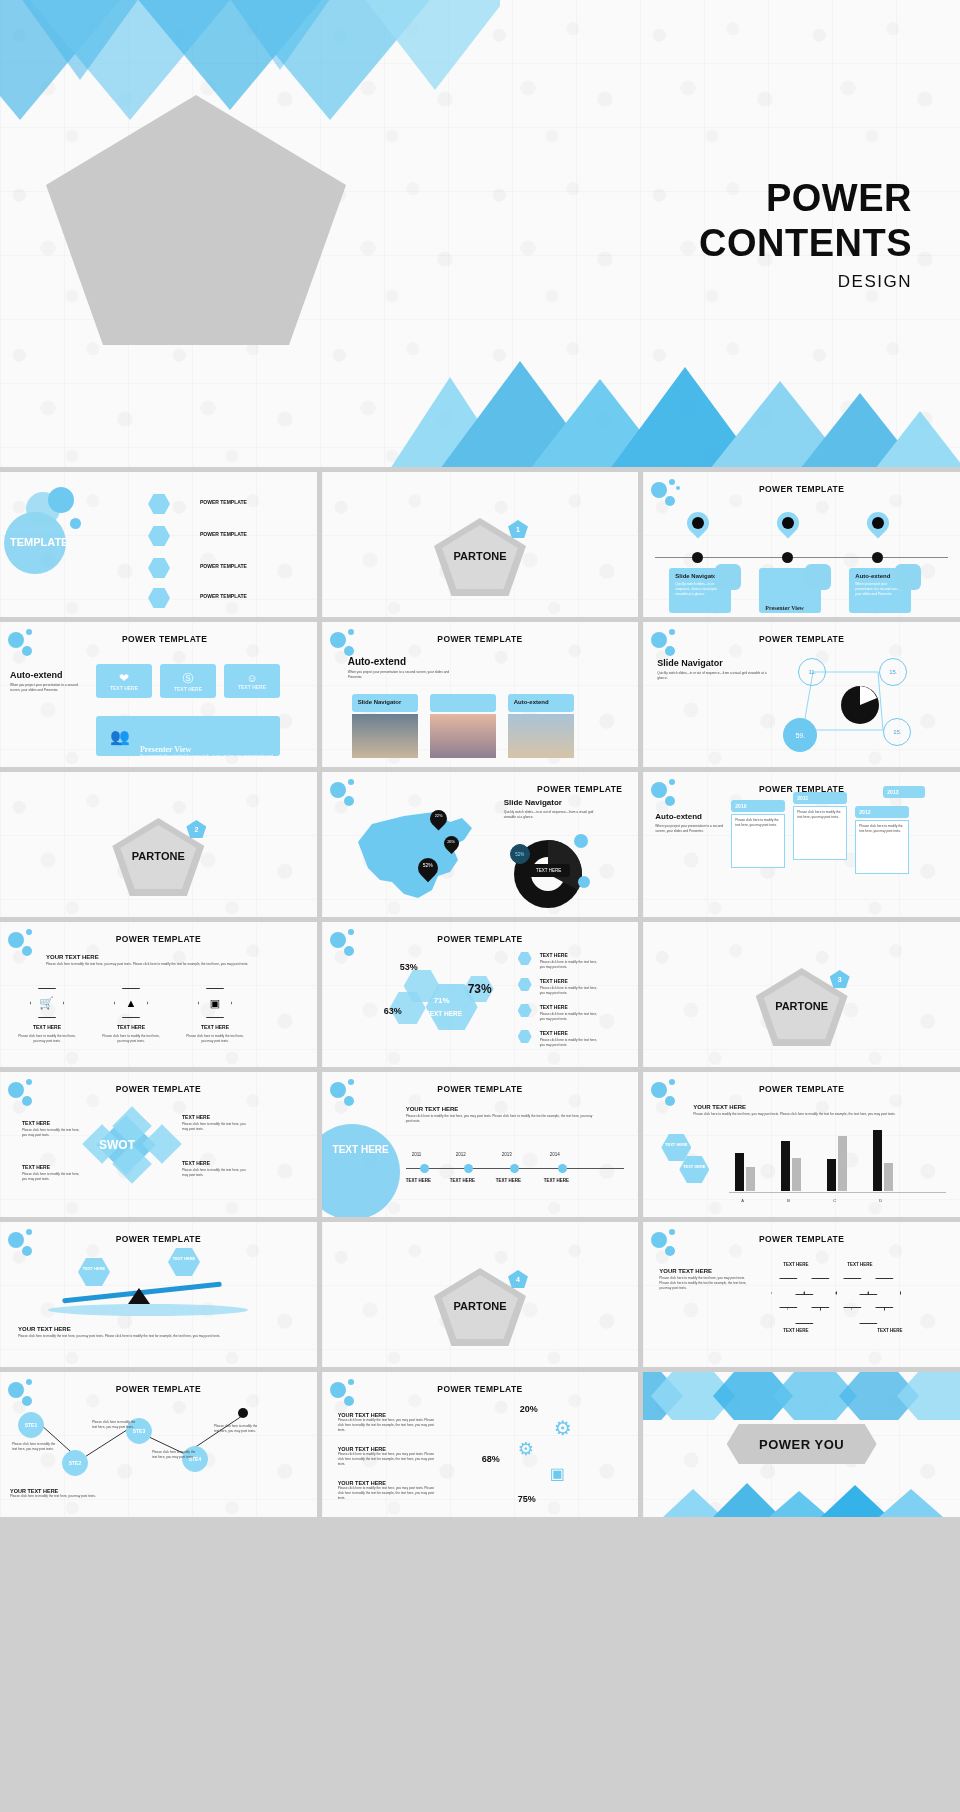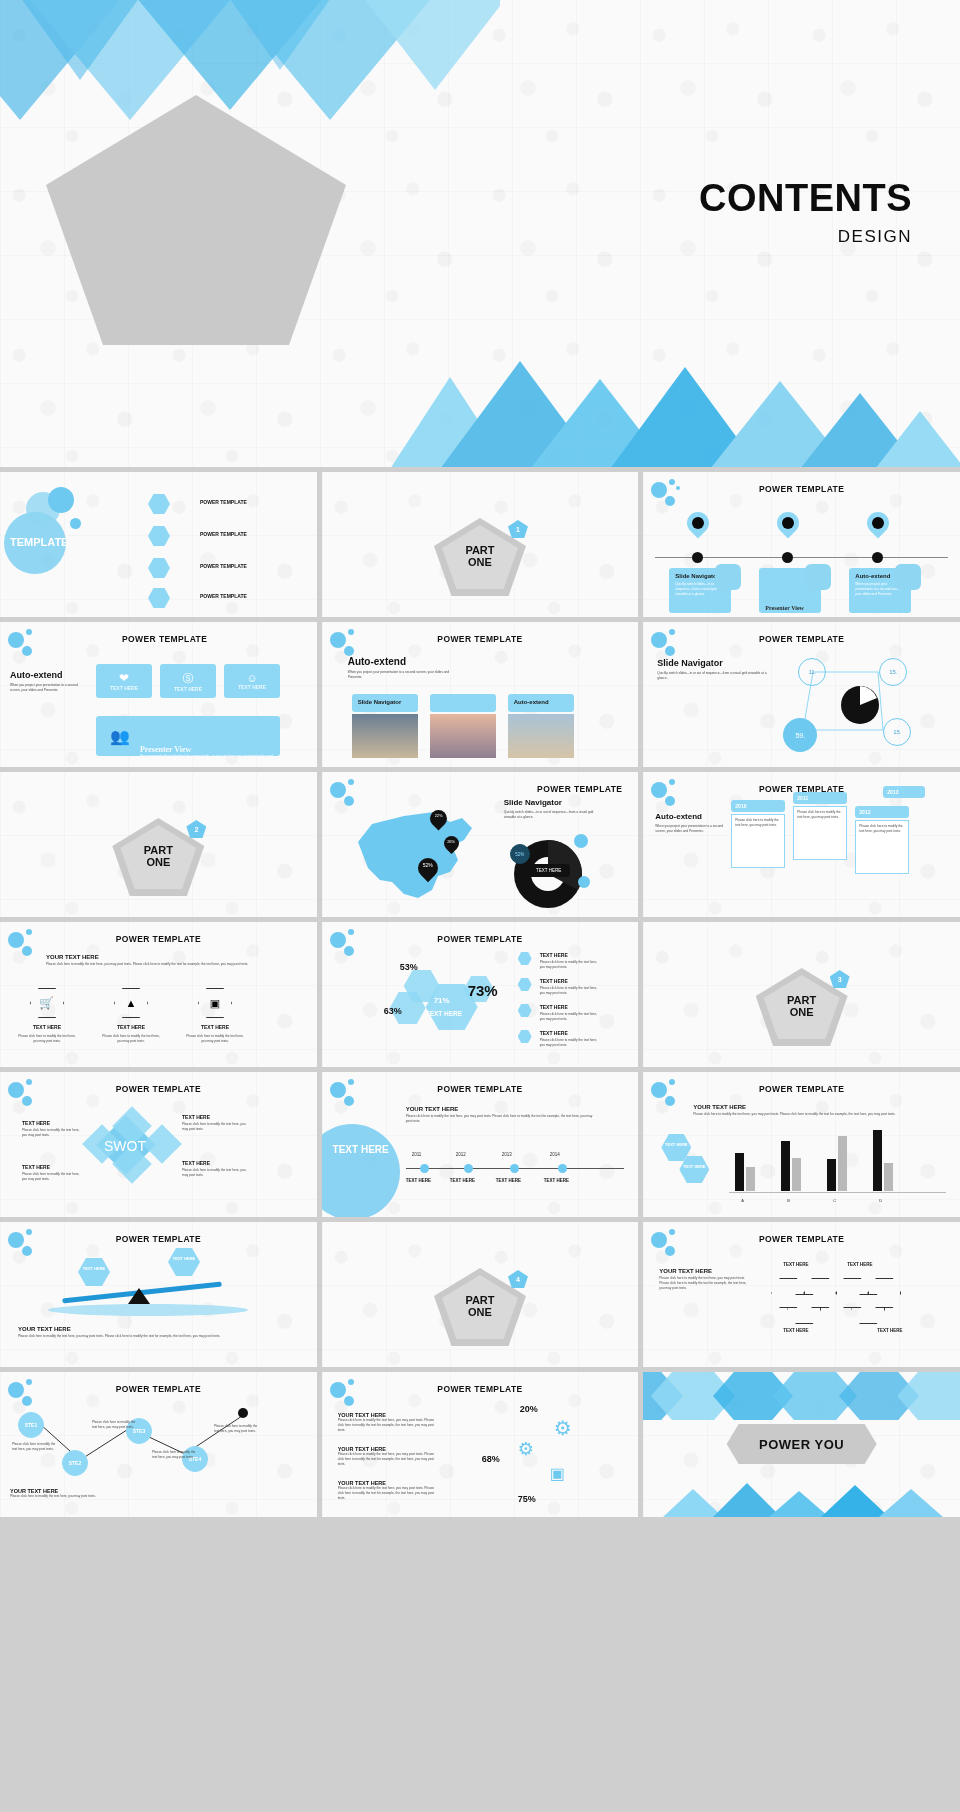--- a/index.html
+++ b/index.html
@@ -66,21 +66,21 @@
   .lbl{ font-size:5px; font-weight:bold; color:#111;}
   .lbl.w{color:#fff;}
 
   
   .part-pent{ position:absolute; left:50%; top:46px; transform:translateX(-50%); width:92px;height:78px;}
   .part-pent .po{ width:92px;height:78px;background:#c9c9c9;
      clip-path:polygon(50% 0%,100% 36%,81% 100%,19% 100%,0% 36%);
      filter:drop-shadow(2px 2px 3px rgba(0,0,0,.2));}
   .part-pent .pi{ position:absolute;left:8px;top:7px;width:76px;height:64px;background:#d9d9d9;
      clip-path:polygon(50% 0%,100% 36%,81% 100%,19% 100%,0% 36%);
-     display:flex;flex-direction:column;align-items:center;justify-content:center;}
+     display:flex;align-items:center;justify-content:center;}
   .part-pent .pt{ font-size:11px;font-weight:bold;color:#111;line-height:1.08;text-align:center;}
   .part-num{ position:absolute; right:-2px; top:2px; width:20px;height:18px;background:#6ec9f0;
      clip-path:polygon(50% 0%,100% 36%,81% 100%,19% 100%,0% 36%);
      display:flex;align-items:center;justify-content:center;font-size:7px;font-weight:bold;color:#fff;}
 
   
   .sbox{ position:absolute; background:#8fd8f5; border-radius:3px; padding:5px 6px; overflow:hidden;}
   .sbox .h{ font-size:6px; font-weight:bold; color:#1a1a1a; line-height:1.15;}
   .sbox .h.serif{ font-family:"Liberation Serif", serif; color:#2b2b2b;margin-top:32px;}
   .pin{ position:absolute; width:22px;height:28px;}
@@ -126,20 +126,21 @@
         <polygon points="470,110 530,34 590,110" fill="#4cb8e8"></polygon>
         <polygon points="545,110 590,52 635,110" fill="#8ed8f5"></polygon>
       </g>
     </svg>
 
     <div class="hero-pent">
       <div class="pent-outer"></div>
     </div>
 
     <div class="hero-right">
+      <div class="hero-title">POWER</div>
       <div class="hero-title">CONTENTS</div>
       <div class="hero-design">DESIGN</div>
     </div>
   </div>
 
   <div class="grid">
 
     <div class="thumb">
       <div class="puzzle-bg"></div>
       <div class="bub" style="left:4px;top:40px;width:62px;height:62px;opacity:.75"></div>
@@ -427,21 +428,21 @@
         <div class="bub b4"></div>
       </div>
       <div class="t-title" style="top:12px">POWER TEMPLATE</div>
       <div class="hexi" style="left:82px;top:48px;width:36px;height:32px;opacity:.85"></div>
       <div class="hexi" style="left:68px;top:70px;width:36px;height:32px;opacity:.85"></div>
       <div class="hexi" style="left:104px;top:62px;width:52px;height:46px;opacity:.9"></div>
       <div class="hexi" style="left:142px;top:54px;width:30px;height:26px;opacity:.85"></div>
       <div style="position:absolute;left:78px;top:40px;font-size:9px;font-weight:bold;color:#111">53%</div>
       <div style="position:absolute;left:62px;top:84px;font-size:9px;font-weight:bold;color:#111">63%</div>
       <div style="position:absolute;left:112px;top:74px;font-size:8px;font-weight:bold;color:#fff">71%</div>
-      <div style="position:absolute;left:146px;top:60px;font-size:15px;font-weight:bold;color:#111">73%</div>
+      <div style="position:absolute;left:146px;top:60px;font-size:12px;font-weight:bold;color:#111">73%</div>
       <div class="lbl w" style="position:absolute;left:104px;top:88px;font-size:6.5px">TEXT HERE</div>
       <div class="hexi" style="left:196px;top:30px;width:14px;height:13px"></div>
       <div class="hexi" style="left:196px;top:56px;width:14px;height:13px"></div>
       <div class="hexi" style="left:196px;top:82px;width:14px;height:13px"></div>
       <div class="hexi" style="left:196px;top:108px;width:14px;height:13px"></div>
       <div class="lbl" style="position:absolute;left:218px;top:30px">TEXT HERE</div>
       <div class="tiny" style="position:absolute;left:218px;top:38px;width:62px">Please click here to modify the text here, you may post texts.</div>
       <div class="lbl" style="position:absolute;left:218px;top:56px">TEXT HERE</div>
       <div class="tiny" style="position:absolute;left:218px;top:64px;width:62px">Please click here to modify the text here, you may post texts.</div>
       <div class="lbl" style="position:absolute;left:218px;top:82px">TEXT HERE</div>
@@ -468,21 +469,21 @@
         <div class="bub b1"></div>
         <div class="bub b2"></div>
         <div class="bub b4"></div>
       </div>
       <div class="t-title" style="top:12px">POWER TEMPLATE</div>
       <div style="position:absolute;left:105px;top:52px;width:42px;height:42px;background:#6ec9f0;transform:rotate(45deg);opacity:.9"></div>
       <div style="position:absolute;left:118px;top:40px;width:28px;height:28px;background:#8fd8f5;transform:rotate(45deg);opacity:.85"></div>
       <div style="position:absolute;left:118px;top:78px;width:28px;height:28px;background:#8fd8f5;transform:rotate(45deg);opacity:.85"></div>
       <div style="position:absolute;left:88px;top:58px;width:28px;height:28px;background:#8fd8f5;transform:rotate(45deg);opacity:.85"></div>
       <div style="position:absolute;left:148px;top:58px;width:28px;height:28px;background:#8fd8f5;transform:rotate(45deg);opacity:.85"></div>
-      <div style="position:absolute;left:100px;top:66px;width:50px;text-align:center;font-size:14px;font-weight:normal;color:#fff">SWOT</div>
+      <div style="position:absolute;left:92px;top:66px;width:50px;text-align:center;font-size:12px;font-weight:bold;color:#fff">SWOT</div>
       <div class="lbl" style="position:absolute;left:182px;top:42px">TEXT HERE</div>
       <div class="tiny" style="position:absolute;left:182px;top:50px;width:70px">Please click here to modify the text here, you may post texts.</div>
       <div class="lbl" style="position:absolute;left:182px;top:88px">TEXT HERE</div>
       <div class="tiny" style="position:absolute;left:182px;top:96px;width:70px">Please click here to modify the text here, you may post texts.</div>
       <div class="lbl" style="position:absolute;left:22px;top:48px">TEXT HERE</div>
       <div class="tiny" style="position:absolute;left:22px;top:56px;width:62px">Please click here to modify the text here, you may post texts.</div>
       <div class="lbl" style="position:absolute;left:22px;top:92px">TEXT HERE</div>
       <div class="tiny" style="position:absolute;left:22px;top:100px;width:62px">Please click here to modify the text here, you may post texts.</div>
     </div>
 

